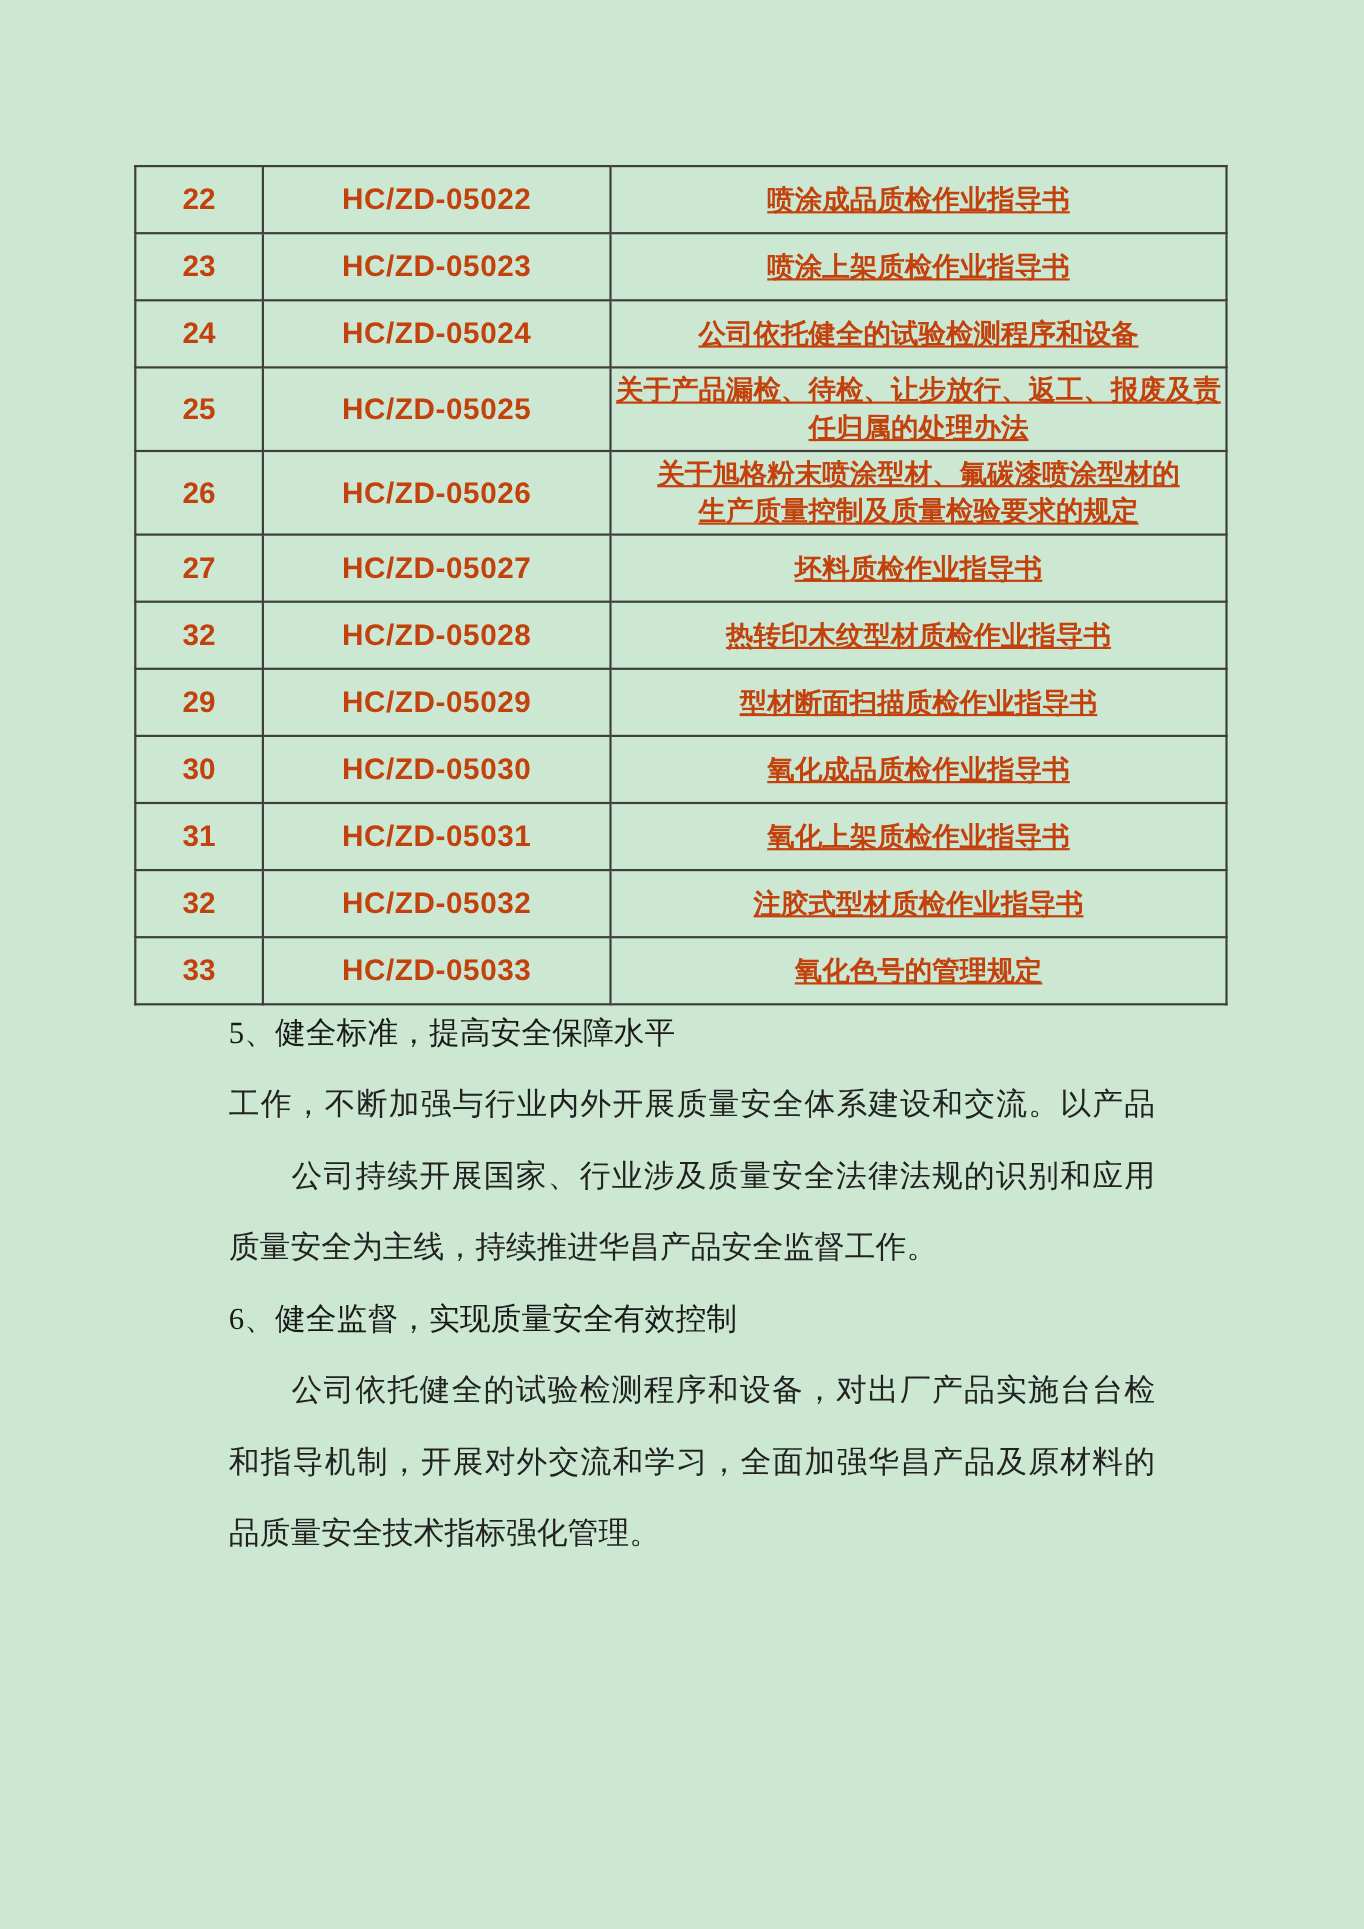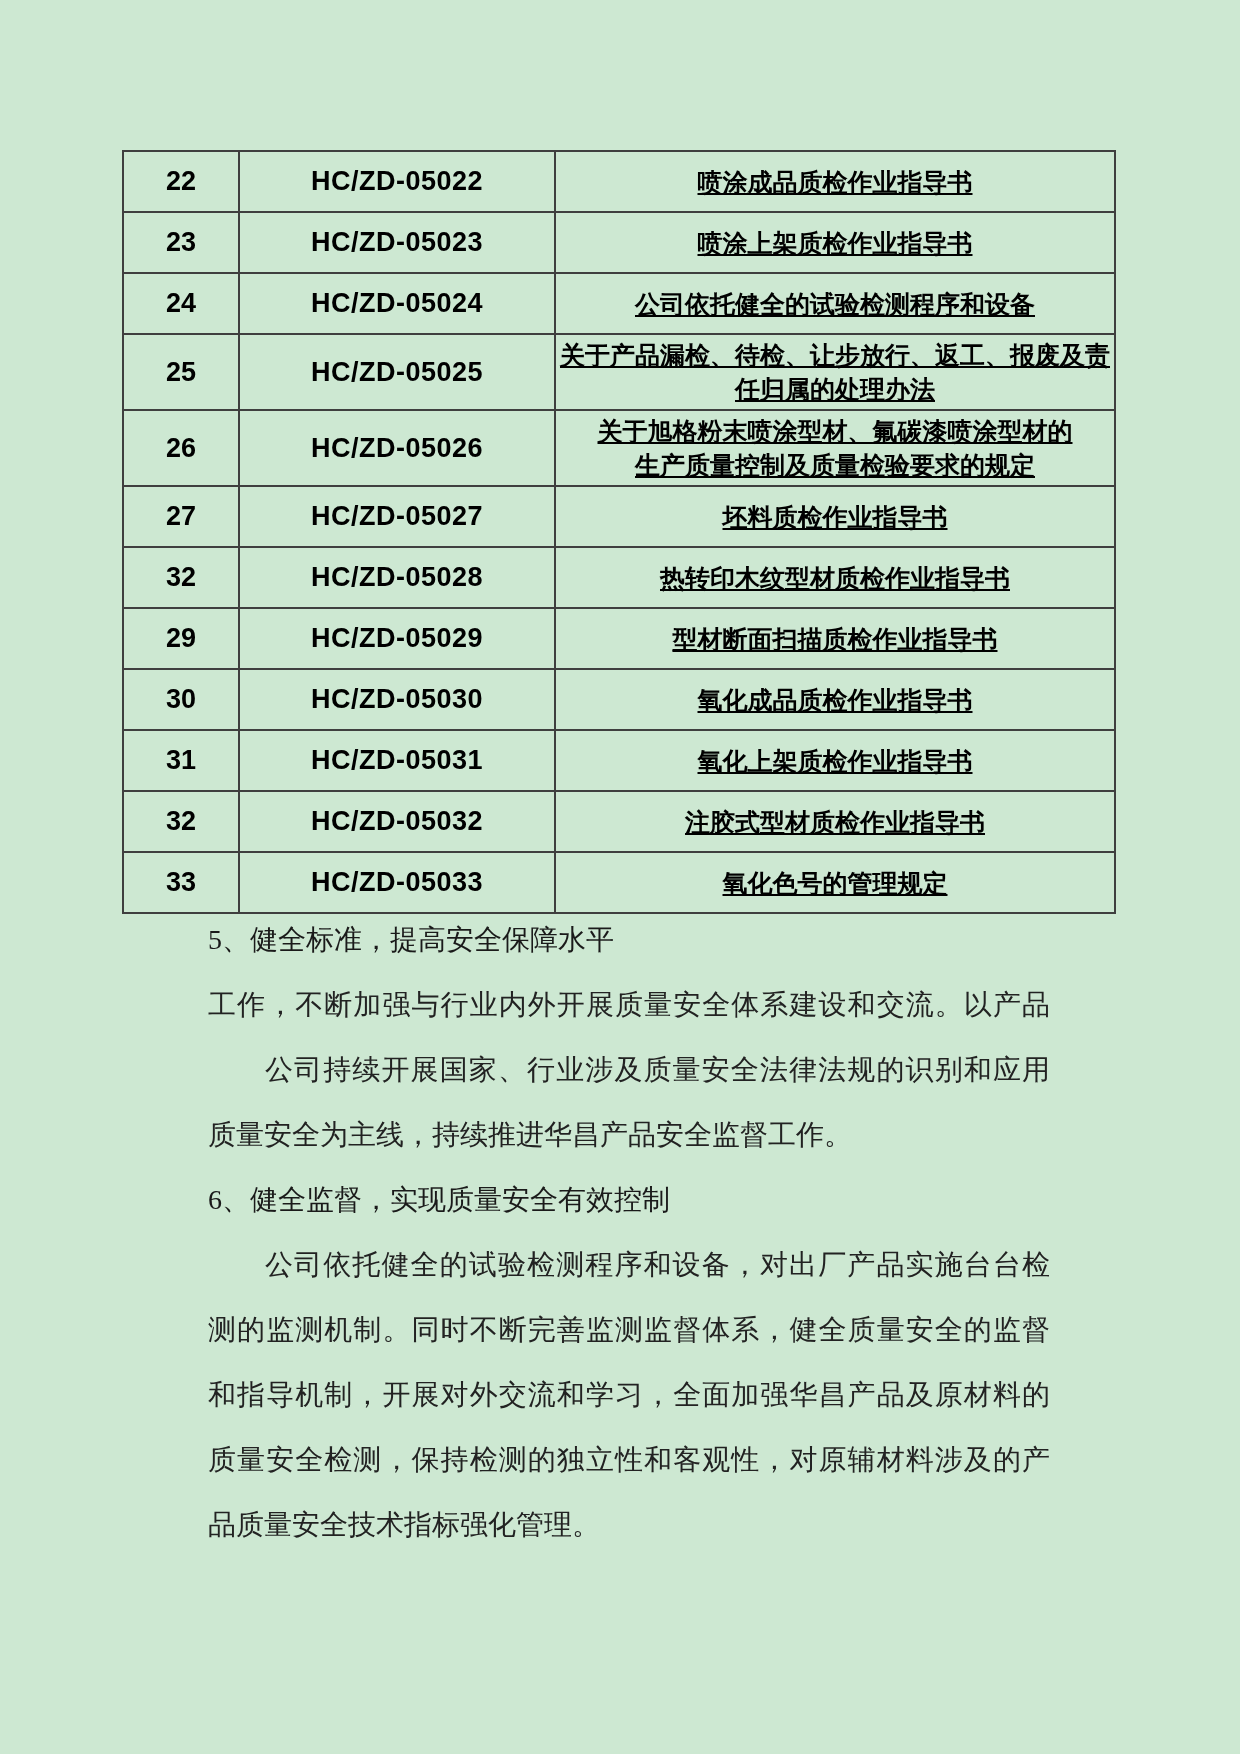--- a/index.html
+++ b/index.html
@@ -25,21 +25,21 @@
     border-collapse: collapse;
     table-layout: fixed;
   }
   .doc-table tr { height: 61px; }
   .doc-table td {
     border: 2px solid #3f3f3f;
     vertical-align: middle;
     text-align: center;
     font-family: "Liberation Sans", "DejaVu Sans", sans-serif;
     font-weight: 700;
-    color: #000000;
+    color: #c2410c;
     padding: 3px 2px;
     overflow: visible;
   }
   .col-num   { width: 110px; font-size: 27px; }
   .col-code  { width: 310px; font-size: 27px; letter-spacing: 0.5px; }
   .col-title { font-size: 25px; }
   .title-line {
     line-height: 34px;
     white-space: nowrap;
     text-decoration: underline;
@@ -159,18 +159,16 @@
   </tr>
       </tbody>
   </table>
   <div class="body-text">
       <div class="para-line heading">5、健全标准，提高安全保障水平</div>
       <div class="para-line full">工作，不断加强与行业内外开展质量安全体系建设和交流。以产品</div>
       <div class="para-line indent full">公司持续开展国家、行业涉及质量安全法律法规的识别和应用</div>
       <div class="para-line">质量安全为主线，持续推进华昌产品安全监督工作。</div>
       <div class="para-line heading">6、健全监督，实现质量安全有效控制</div>
       <div class="para-line indent full">公司依托健全的试验检测程序和设备，对出厂产品实施台台检</div>
-      <div class="para-line full">测的监测机制。同时不断完善监测监督体系，健全质量安全的监督</div>
       <div class="para-line full">和指导机制，开展对外交流和学习，全面加强华昌产品及原材料的</div>
-      <div class="para-line full">质量安全检测，保持检测的独立性和客观性，对原辅材料涉及的产</div>
       <div class="para-line">品质量安全技术指标强化管理。</div>
     </div>
 </div>
 
 </body></html>

